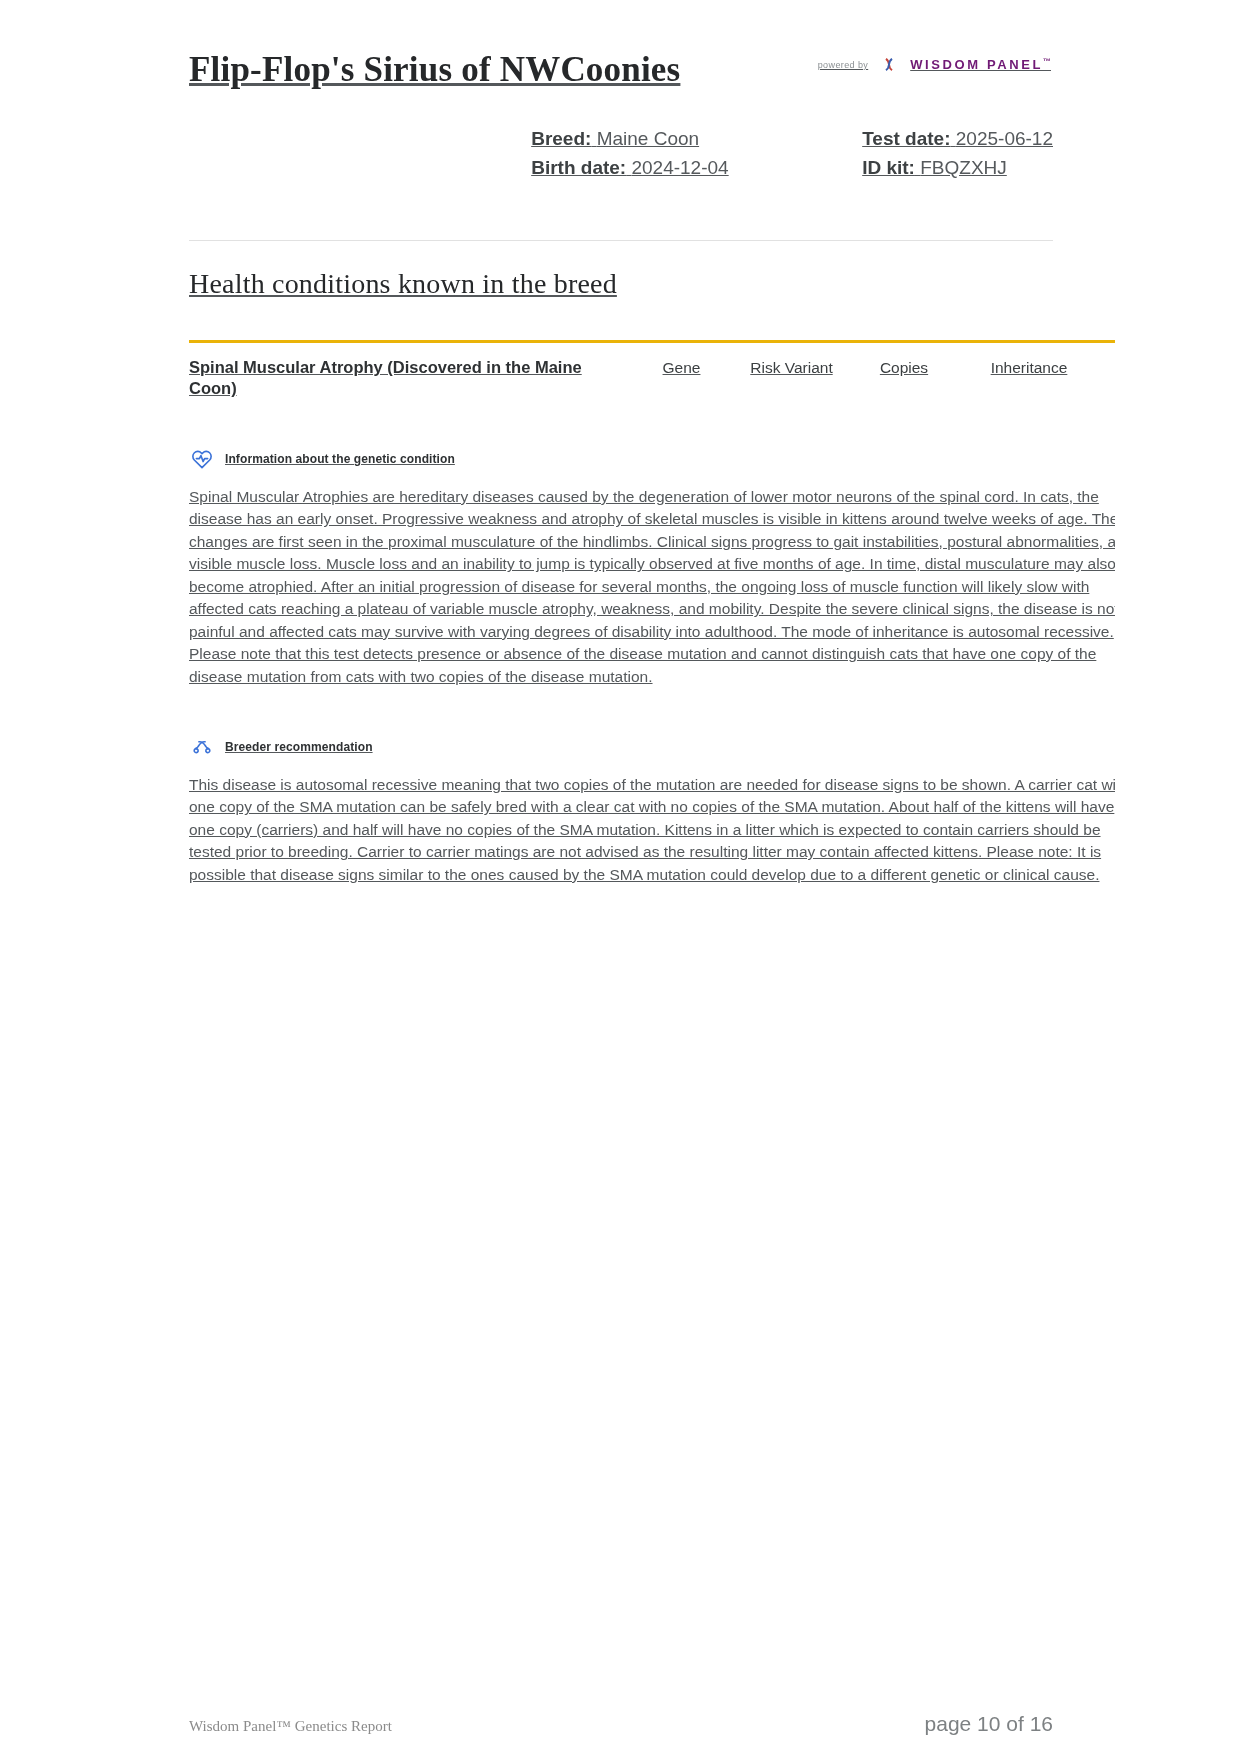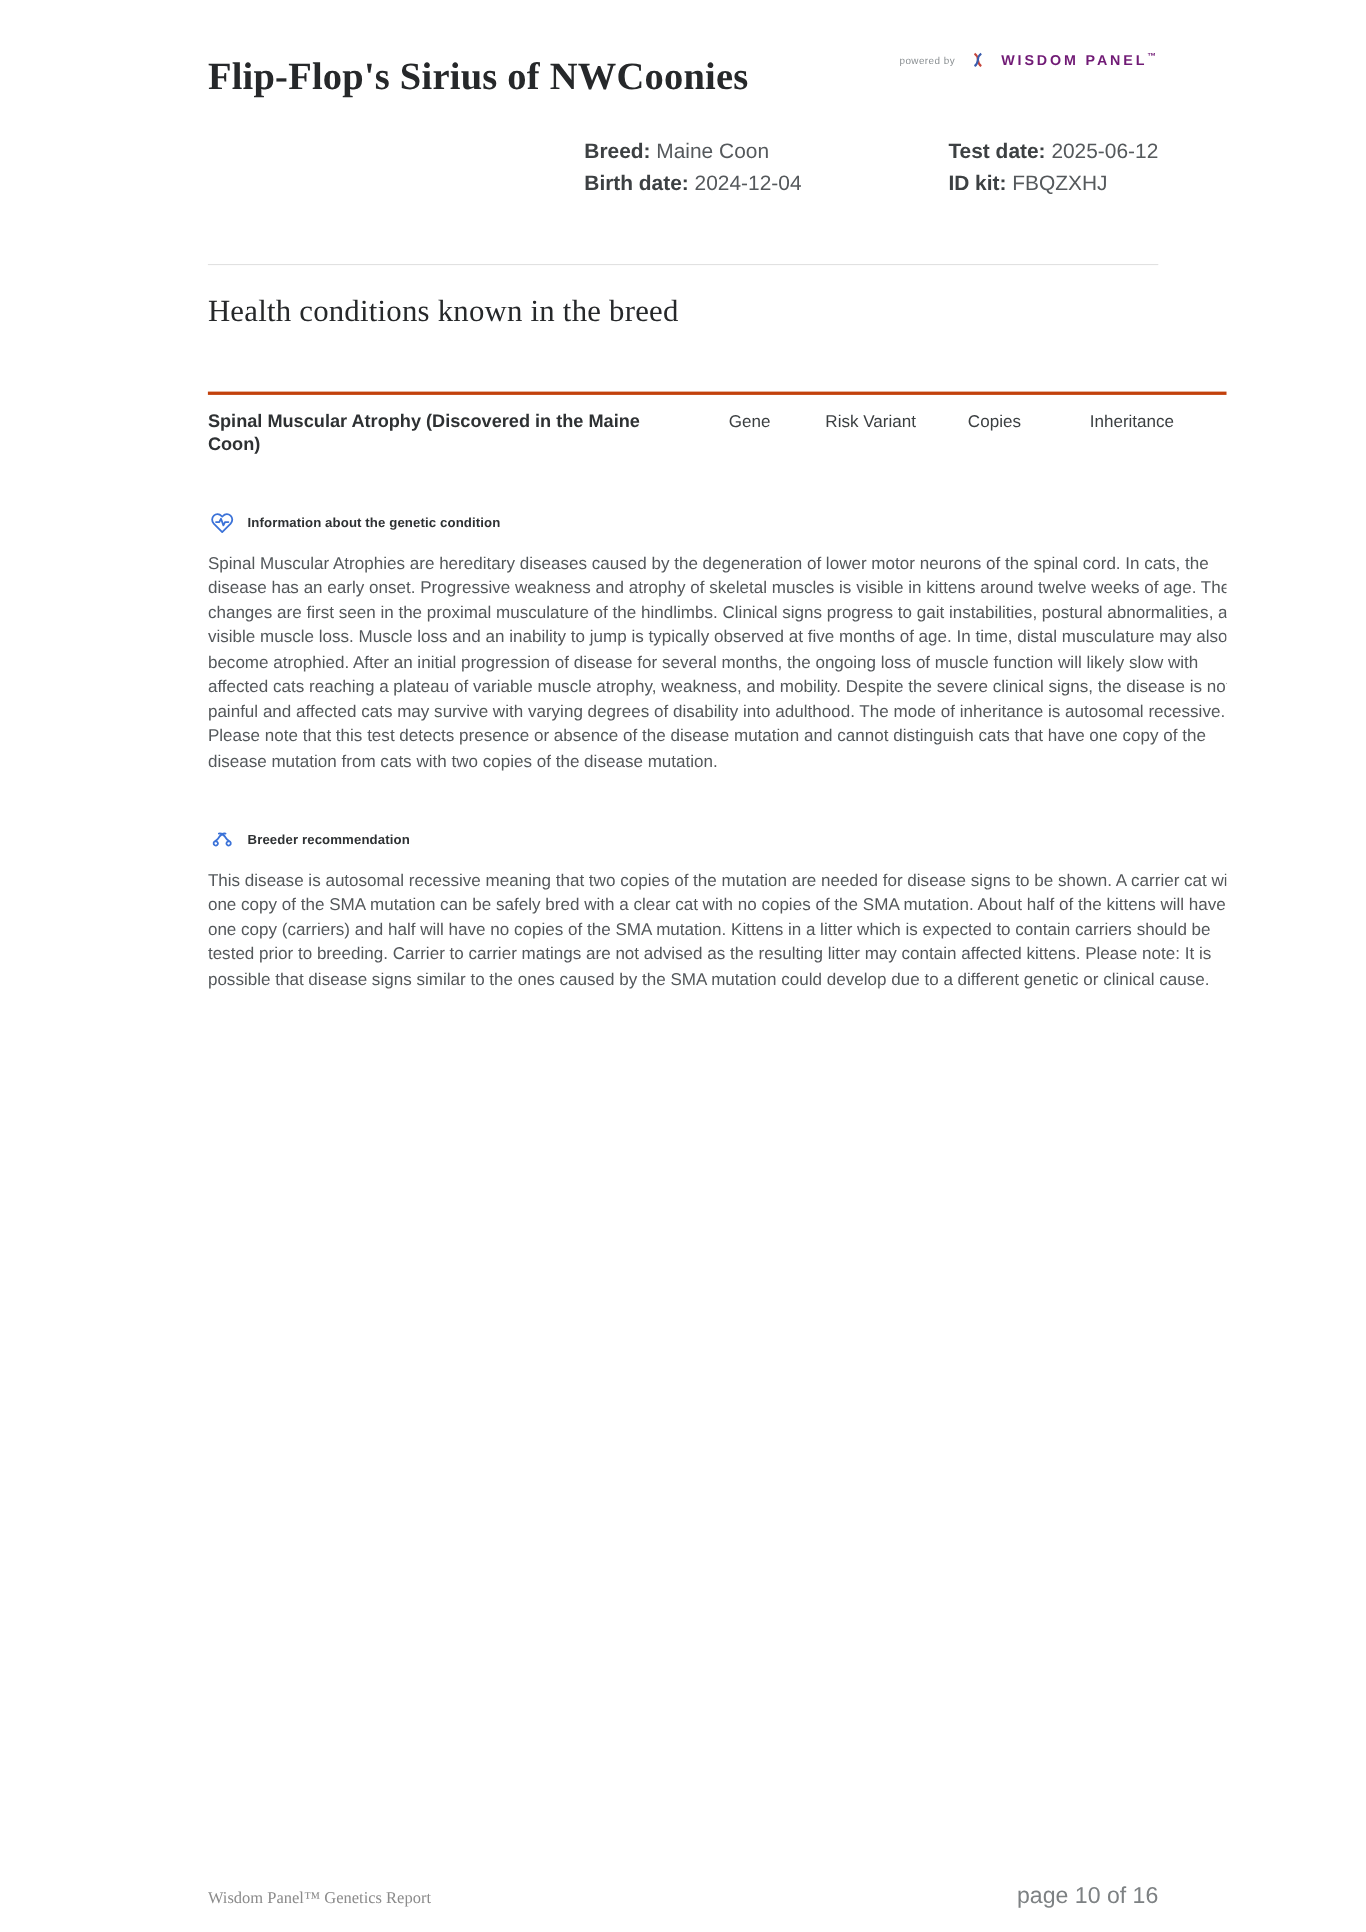--- a/index.html
+++ b/index.html
@@ -5,53 +5,54 @@
   * { margin:0; padding:0; box-sizing:border-box; }
   html,body { background:#ffffff; }
   .page {
     position:relative;
     width:988px; height:1756px;
     margin:0 auto;
     background:#ffffff;
     font-family:"Liberation Sans","DejaVu Sans",sans-serif;
     color:#54585b;
     overflow:hidden;
+    text-decoration:underline;
   }
   .content { padding:0 62px; }
 
   
   .header-row { display:flex; justify-content:space-between; align-items:flex-start; margin-top:50px; }
   .pet-title {
     font-family:"Liberation Serif","DejaVu Serif",serif;
     font-size:35px; font-weight:600; color:#26282a; letter-spacing:0.2px;
   }
   .brand { text-align:right; margin-top:-6px; padding-right:2px; }
   .brand-name { font-size:31px; font-weight:700; color:#6fc6da; letter-spacing:-0.5px; line-height:1.15; }
   .brand-name sup { font-size:11px; font-weight:700; vertical-align:super; }
-  .powered-row { display:flex; align-items:center; justify-content:flex-end; gap:14px; margin-top:3px; }
+  .powered-row { display:flex; align-items:center; justify-content:flex-end; gap:14px; margin-top:13px; }
   .powered-by { font-size:9px; color:#8a8f92; letter-spacing:0.4px; }
   .helix-icon svg { display:block; }
   .partner-name { font-size:13px; font-weight:700; color:#701a75; letter-spacing:2.6px; }
   .partner-name sup { font-size:8px; letter-spacing:0; }
 
   
   .meta-row { display:flex; margin-top:34px; font-size:19px; line-height:1.55;justify-content:flex-end; }
   .meta-col-left { width:331px; }
   .meta-lbl { font-weight:700; color:#3d4143; }
   .meta-val { color:#55595c; }
 
   
   .divider-thin { border:none; border-top:1px solid #e1e1e1; margin-top:57px; }
   .section-title {
     font-family:"Liberation Serif","DejaVu Serif",serif;
     font-size:28px; font-weight:400; color:#26282a; margin-top:27px; letter-spacing:0.2px;
   }
 
   
-  .cond-table { margin-top:56px; border-top:3px solid #c2410c; width:1025px; }
+  .cond-table { margin-top:40px; border-top:3px solid #eab308; width:1025px; }
   .trow { display:grid; grid-template-columns:445px 95px 125px 100px 150px 110px; align-items:start; }
   .trow.head { padding-top:14px; }
   .cond-name { font-size:16.5px; font-weight:700; color:#2e3133; line-height:1.3; padding-right:30px; }
   .col-h { font-size:15.5px; color:#3b3f41; text-align:center; padding-top:2px; }
   .trow.vals { margin-top:10px; padding-bottom:6px; }
   .cell-v { font-size:15.5px; color:#55595c; text-align:center; }
   .cell-v.result { font-weight:700; }
 
   
   .sec { margin-top:46px; }

